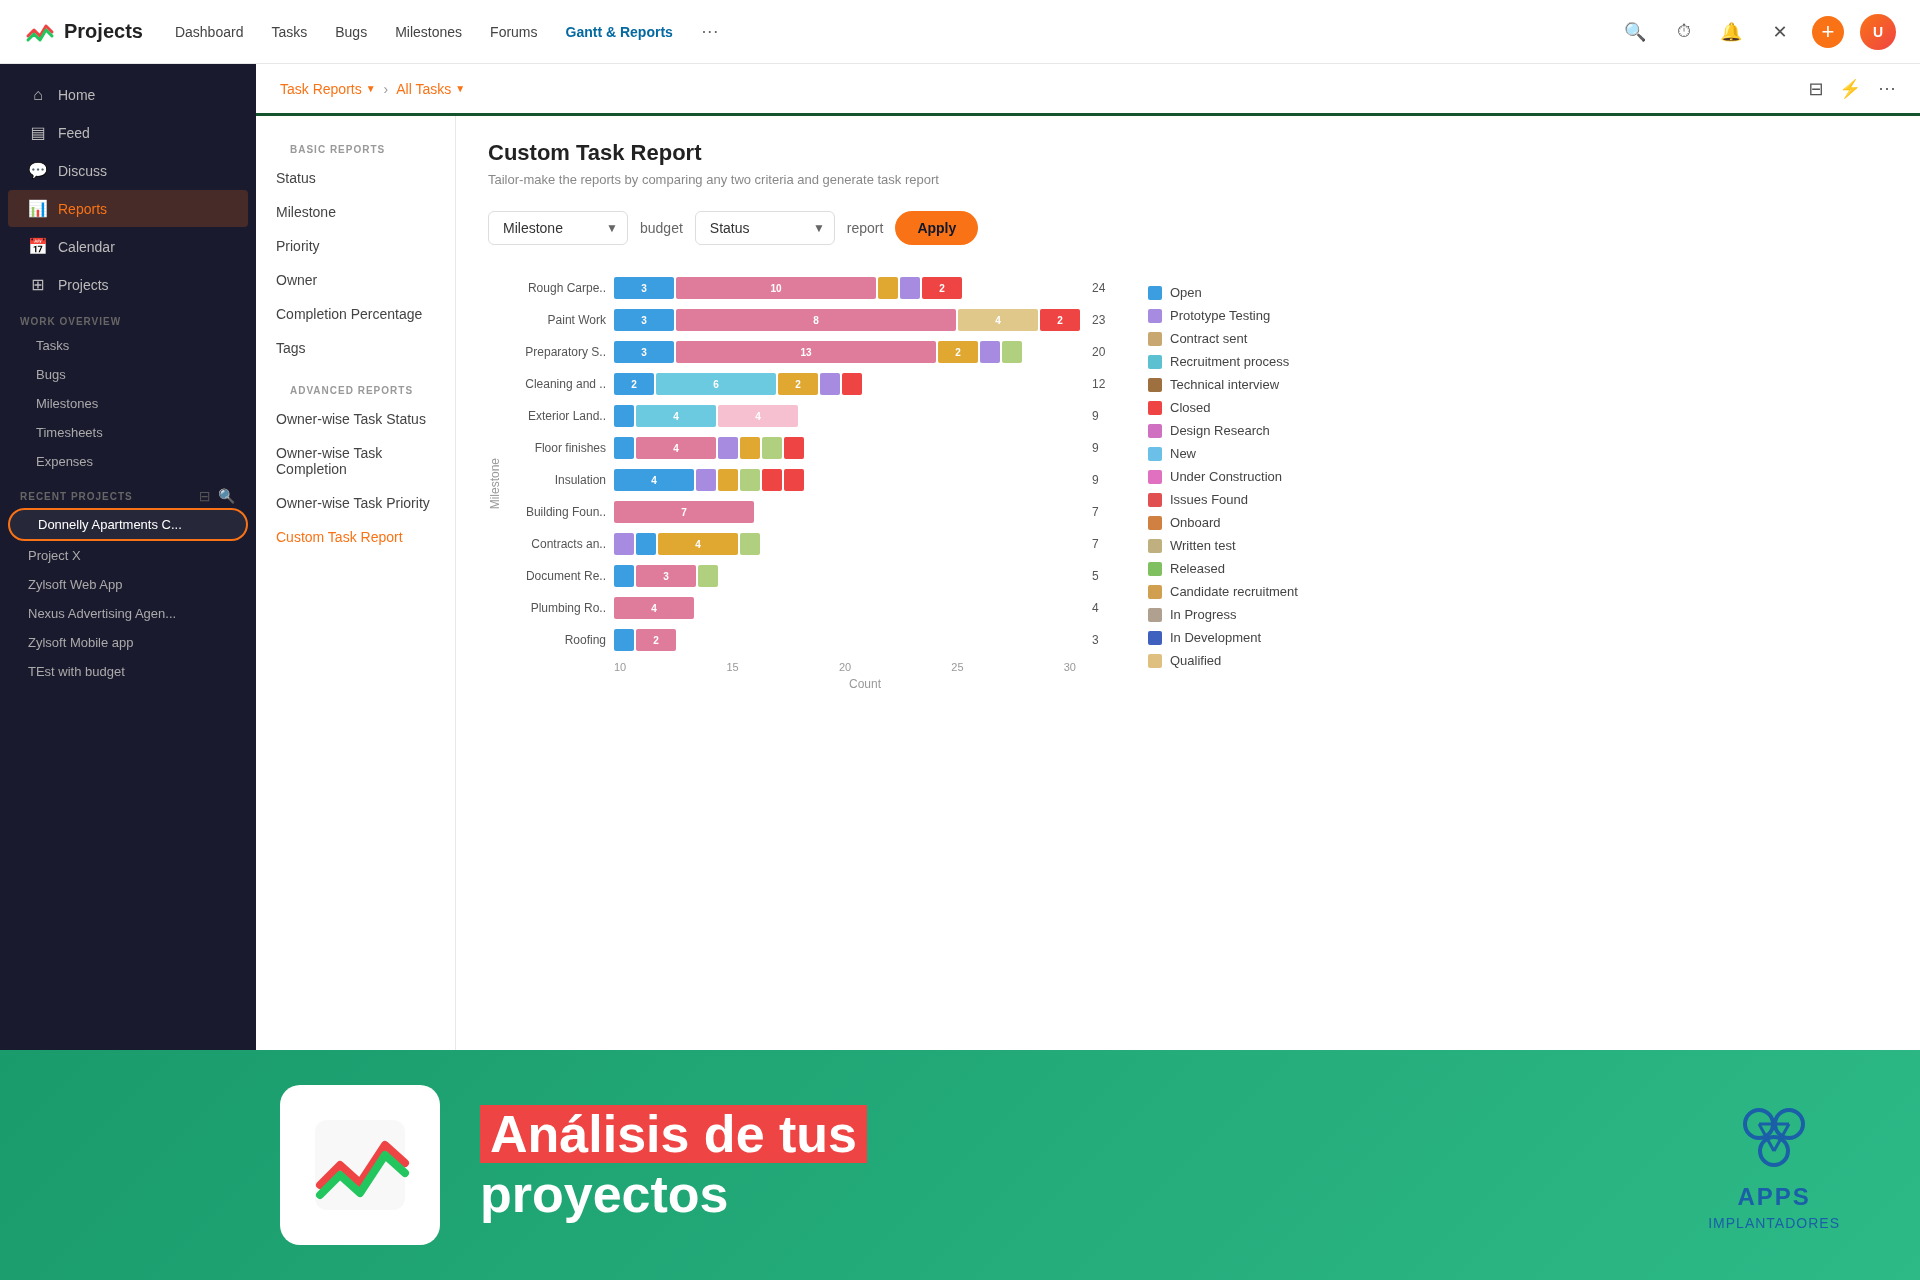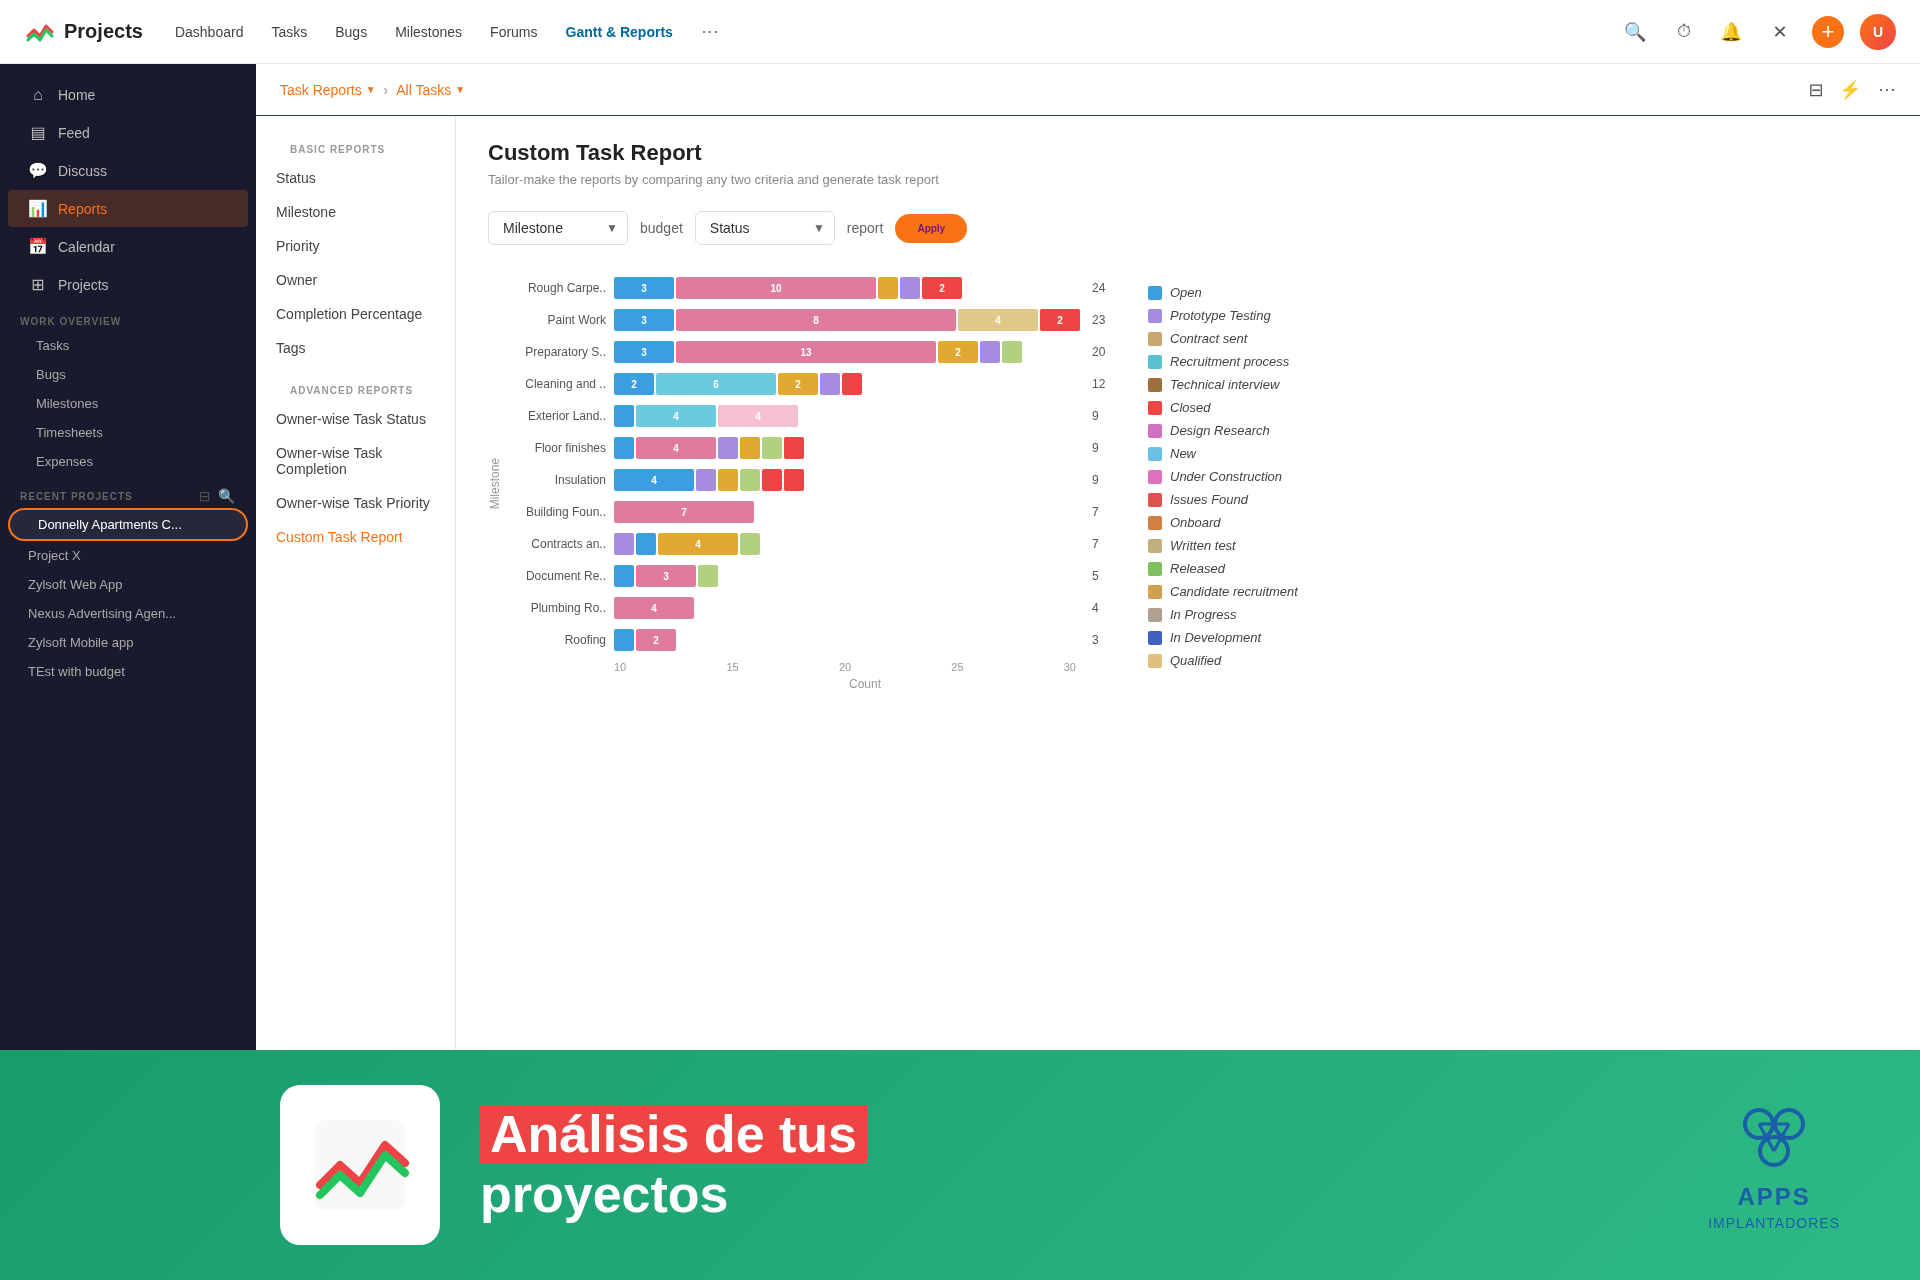--- a/index.html
+++ b/index.html
@@ -164,21 +164,21 @@
       background: #f7f7f7;
       display: flex;
       flex-direction: column;
       overflow: hidden;
     }
 
     
     .sub-nav {
       background: #fff;
       padding: 0 24px;
-      border-bottom: 1px solid #14532d;
+      border-bottom: 3px solid #14532d;
       display: flex;
       height: 52px;
       gap: 8px;
     }
     .breadcrumb {
       display: flex;
       align-items: center;
       gap: 8px;
       font-size: 14px;
     }
@@ -288,25 +288,25 @@
       color: #666;
       pointer-events: none;
       font-size: 12px;
     }
     .based-text {
       font-size: 14px;
       color: #666;
     }
     .report-btn {
       background: #f97316;
-      color: #701a75;
+      color: #0f172a;
       border: none;
       border-radius: 20px;
       padding: 9px 22px;
-      font-size: 10px;
+      font-size: 14px;
       font-weight: 600;
       cursor: pointer;
     }
 
     
     .chart-container {
       display: flex;
       gap: 32px;
       align-items: flex-start;
     }
@@ -388,21 +388,20 @@
       flex-direction: column;
       gap: 8px;
       padding-top: 8px;
     }
     .legend-item {
       display: flex;
       align-items: center;
       gap: 8px;
       font-size: 13px;
       color: #444;
-      font-style: italic;
     }
     .legend-dot {
       width: 14px;
       height: 14px;
       border-radius: 2px;
       flex-shrink: 0;
     }
   </style>
 </head>
 <body>

